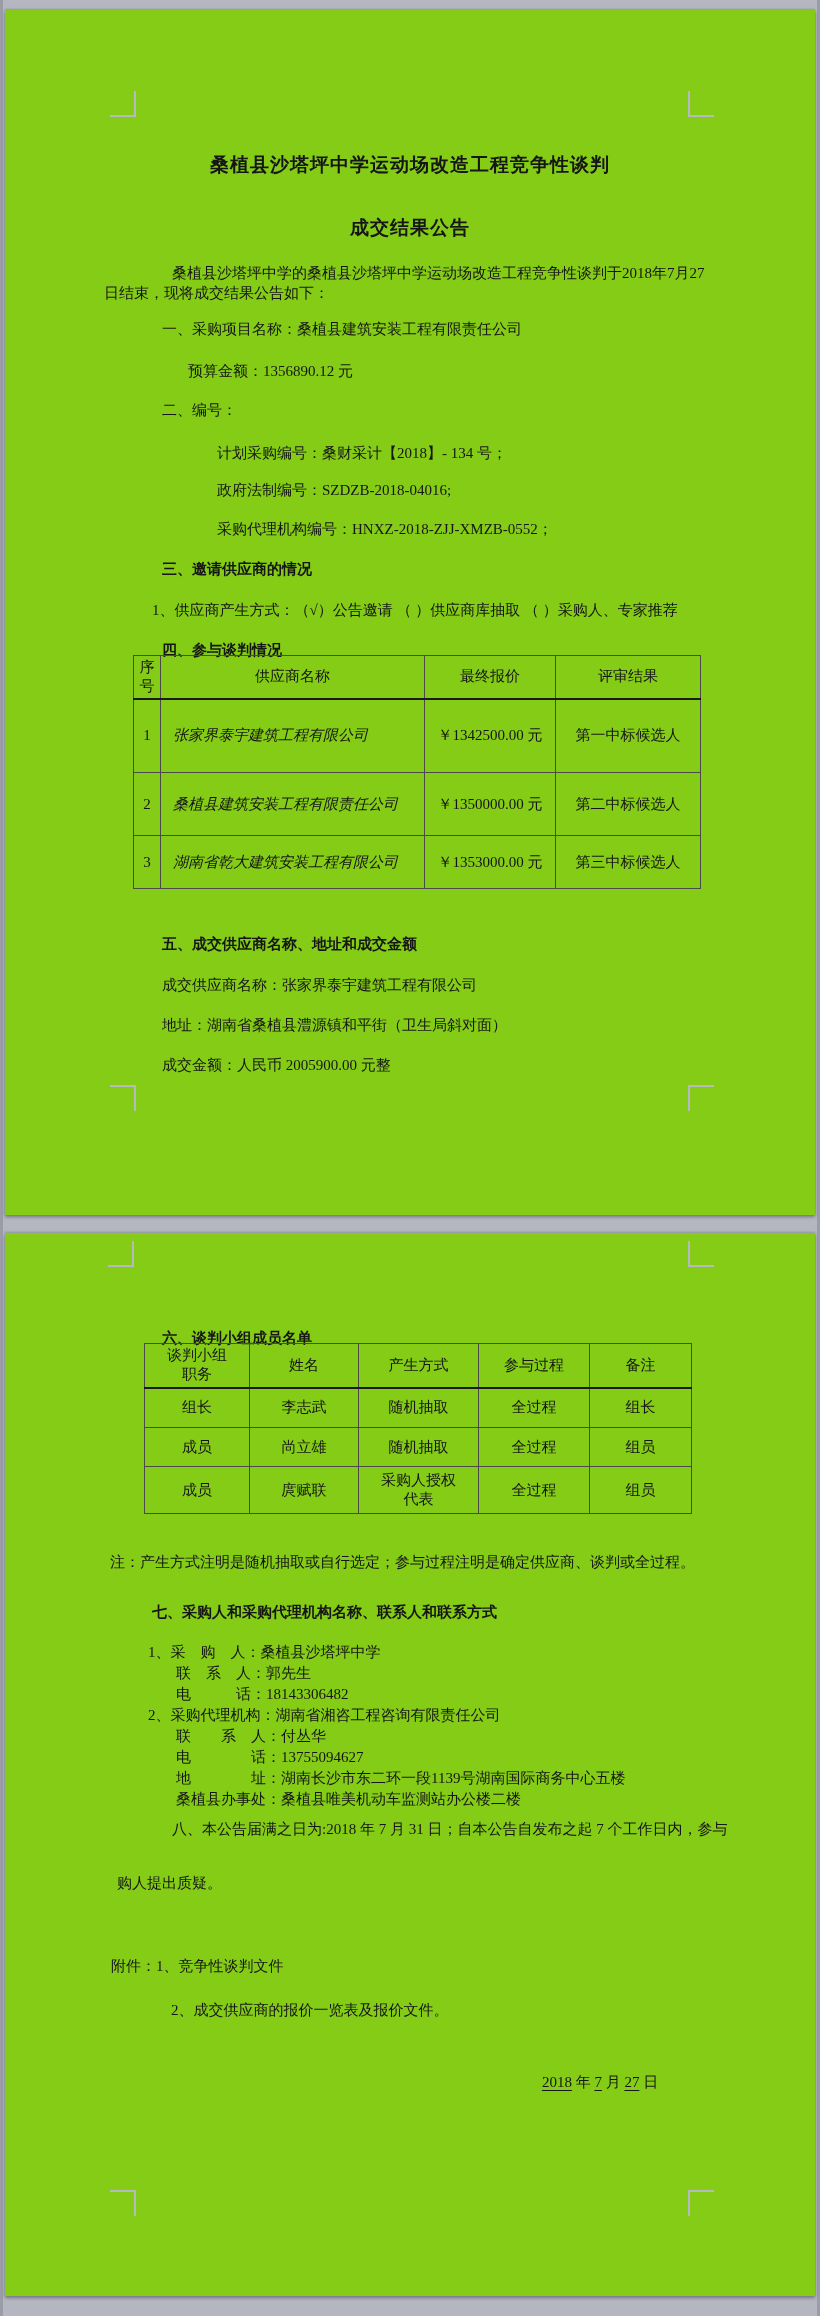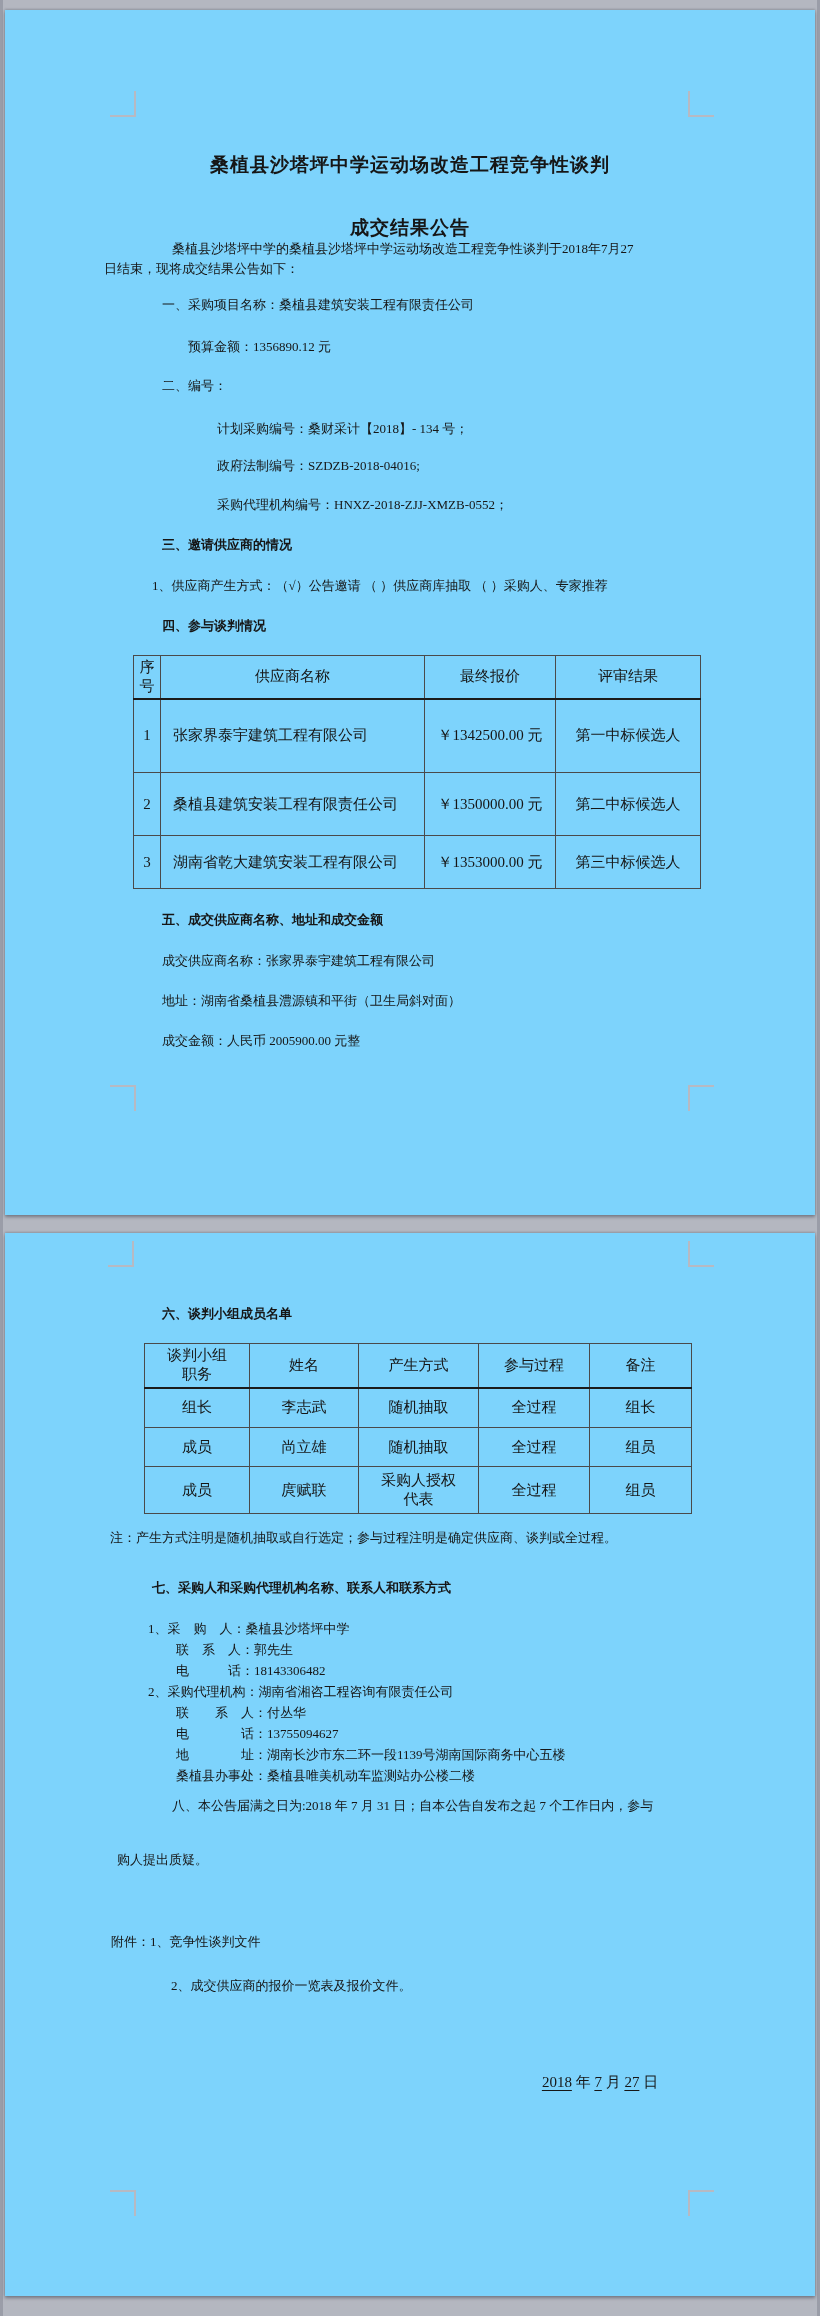--- a/index.html
+++ b/index.html
@@ -5,40 +5,40 @@
   html,body{margin:0;padding:0;}
   body{
     width:820px;height:2316px;position:relative;overflow:hidden;
     background:#b4b7c0;
     font-family:"Liberation Serif","DejaVu Serif",serif;
     color:#161616;
   }
   .edge-strip{position:absolute;top:0;bottom:0;width:3px;background:#9a9da8;}
   .edge-strip.l{left:0;} .edge-strip.r{right:0;}
   .page{
-    position:absolute;left:5px;width:810px;background:#7dd3fc;
+    position:absolute;left:5px;width:810px;background:#84cc16;
     box-shadow:0 2px 3px rgba(55,58,72,.5), 0 -1px 2px rgba(55,58,72,.25);
   }
   #p1{top:10px;height:1205px;}
   #p2{top:1233px;height:1063px;}
-  .line{position:absolute;height:20px;line-height:20px;font-size:13px;white-space:nowrap;}
+  .line{position:absolute;height:20px;line-height:20px;font-size:15px;white-space:nowrap;margin-top:24px;}
   .hd{font-weight:bold;font-family:"Liberation Sans","DejaVu Sans",sans-serif;}
   .title{position:absolute;left:0;width:100%;text-align:center;
     font-family:"Liberation Sans","DejaVu Sans",sans-serif;
     font-weight:bold;font-size:19px;letter-spacing:1px;line-height:30px;}
   .mark{position:absolute;width:24px;height:24px;}
   .mark.tl{border-right:2px solid #b7b9c2;border-bottom:2px solid #b7b9c2;}
   .mark.tr{border-left:2px solid #b7b9c2;border-bottom:2px solid #b7b9c2;}
   .mark.bl{border-right:2px solid #b7b9c2;border-top:2px solid #b7b9c2;}
   .mark.br{border-left:2px solid #b7b9c2;border-top:2px solid #b7b9c2;}
   table.doc{position:absolute;border-collapse:collapse;table-layout:fixed;}
   table.doc td{border:1px solid #4a4a4a;font-size:15px;text-align:center;
     padding:0;white-space:pre-line;line-height:19px;vertical-align:middle;}
   table.doc tr.head td{border-bottom:2px solid #1b1b1b;}
-  #t1 td.name{text-align:left;padding-left:12px;}
+  #t1 td.name{text-align:left;padding-left:12px;font-style:italic;}
   .u{text-decoration:underline;text-underline-offset:3px;}
   .date-line{position:absolute;font-size:15px;height:20px;line-height:20px;text-align:center;}
 </style>
 </head>
 <body>
 
 <div class="edge-strip l"></div>
 <div class="edge-strip r"></div>
 
 <div class="page" id="p1">

